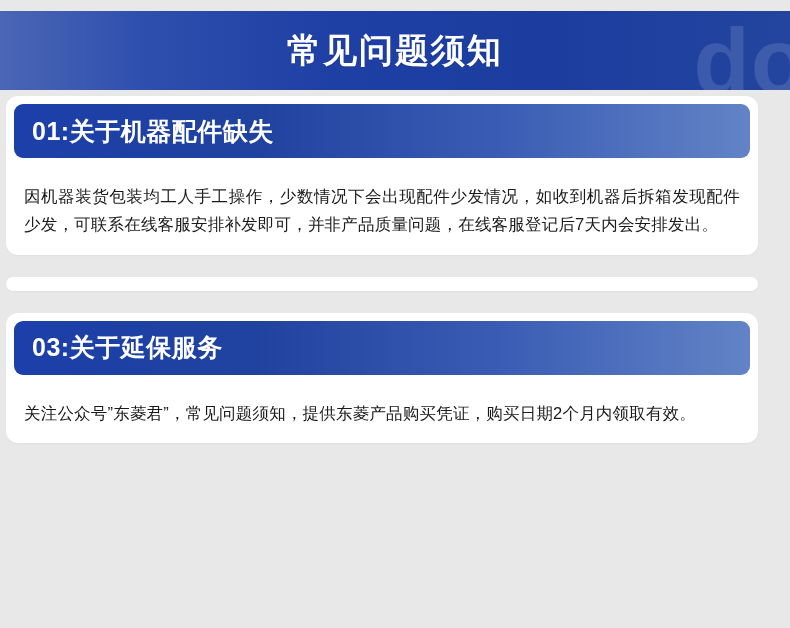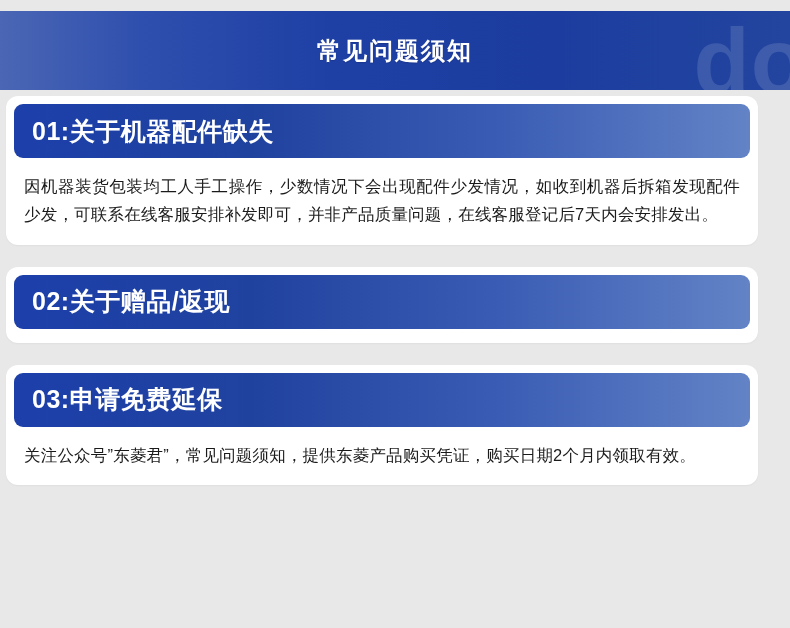--- a/index.html
+++ b/index.html
@@ -42,21 +42,21 @@
     font-weight: bold;
     letter-spacing: 1px;
     color: rgba(255,255,255,0.13);
     line-height: 1;
     user-select: none;
     pointer-events: none;
   }
   .banner-title {
     position: relative;
     color: #ffffff;
-    font-size: 24px;
+    font-size: 34px;
     font-weight: bold;
     letter-spacing: 2px;
     z-index: 2;
     text-shadow: 0 1px 1px rgba(0,0,0,0.12);
   }
 
   
   .cards {
     position: absolute;
     top: 96px;
@@ -86,21 +86,21 @@
     box-sizing: border-box;
   }
   .card-header-title {
     color: #ffffff;
     font-size: 25px;
     font-weight: bold;
     letter-spacing: 0.5px;
     white-space: nowrap;
   }
   .card-body {
-    padding: 14px 18px 2px 18px;
+    padding: 24px 18px 2px 18px;
     color: #1a1a1a;
     font-size: 16.5px;
     line-height: 1.72;
     letter-spacing: 0.2px;
     text-align: justify;
   }
 </style>
 </head>
 <body>
 
@@ -112,25 +112,22 @@
 <div class="cards">
 
   <div class="card">
     <div class="card-header">
       <div class="card-header-title">01:关于机器配件缺失</div>
     </div>
     <div class="card-body">因机器装货包装均工人手工操作，少数情况下会出现配件少发情况，如收到机器后拆箱发现配件少发，可联系在线客服安排补发即可，并非产品质量问题，在线客服登记后7天内会安排发出。</div>
   </div>
 
   <div class="card">
-    <div class="card-header">
-      <div class="card-header-title">02:关于赠品/返现</div>
-    </div>
   </div>
 
   <div class="card">
     <div class="card-header">
-      <div class="card-header-title">03:申请免费延保</div>
+      <div class="card-header-title">03:关于延保服务</div>
     </div>
     <div class="card-body">关注公众号”东菱君”，常见问题须知，提供东菱产品购买凭证，购买日期2个月内领取有效。</div>
   </div>
 
 </div>
 
 </body></html>

